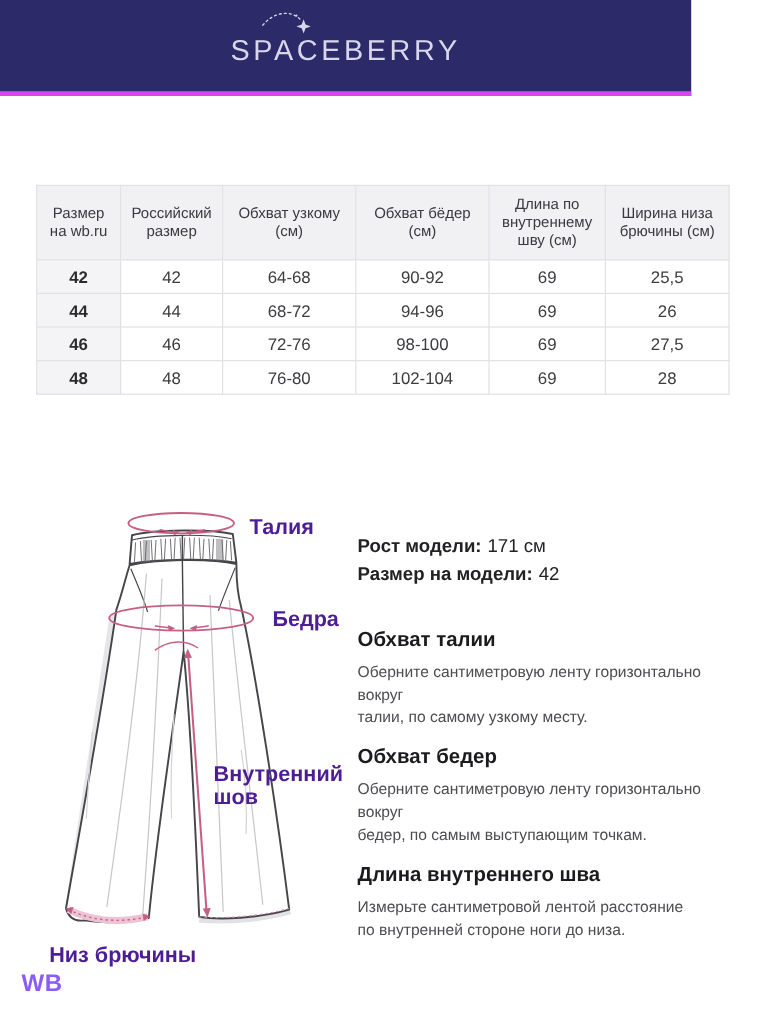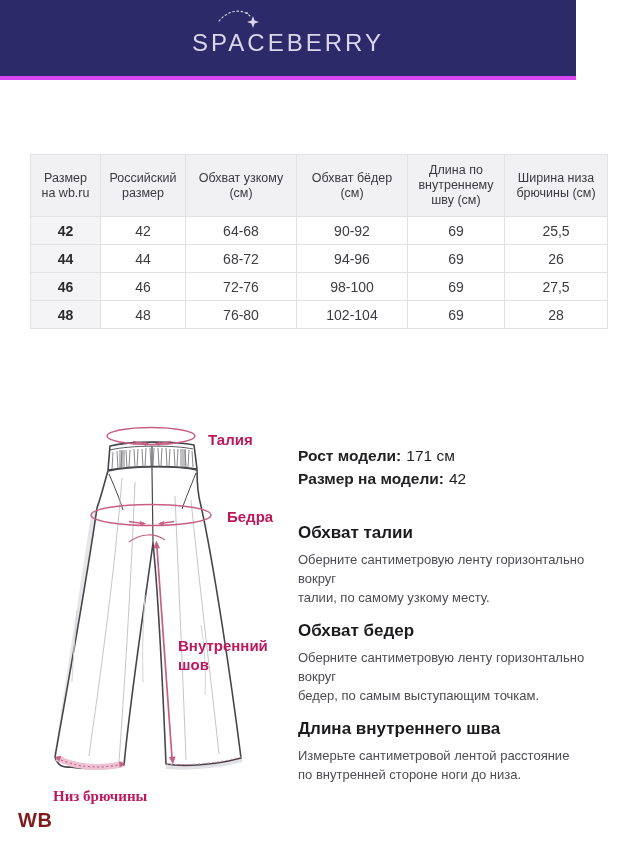--- a/index.html
+++ b/index.html
@@ -28,37 +28,37 @@
   .size-table thead th{
     background:#f1f1f3;height:57px;font-size:12.5px;line-height:15px;
     color:#3a3a3e;padding:2px 6px;
   }
   .size-table tbody td{height:27px;font-size:14px;color:#3c3c40;padding:0 2px;}
   .size-table tbody td.rowhead{background:#f4f4f6;font-weight:700;color:#2b2b2e;}
   
   .diagram{position:absolute;left:25px;top:410px;width:280px;height:410px;}
   .diagram svg{position:absolute;left:0;top:0;}
   .dg-label{
-    position:absolute;font-size:15px;font-weight:600;color:#be185d;line-height:19px;
+    position:absolute;font-size:18px;font-weight:600;color:#4c1d95;line-height:19px;
   }
   .dg-waist{left:183px;top:20px;}
   .dg-hips{left:202px;top:97px;text-align:center;}
   .dg-inseam{left:153px;top:226px;width:104px;}
-  .dg-hem{left:28px;top:377px;font-family:Liberation Serif, serif;}
+  .dg-hem{left:16px;top:377px;}
   
   .info-panel{position:absolute;left:298px;top:444px;width:312px;}
   .model-line{font-size:15.5px;line-height:23.3px;color:#222225;}
   .mi-label{font-weight:700;margin-right:5px;}
   .mi-value{font-weight:400;}
   .section{margin-top:14px;}
   .section.first{margin-top:32px;}
   .section-title{font-size:17px;font-weight:700;color:#1b1b1e;line-height:20px;margin:0 0 7px 0;}
   .section-body{font-size:13px;line-height:19px;color:#4c4c51;white-space:pre-line;margin:0;}
   
-  .wb-mark{position:absolute;left:18px;top:809px;font-size:20px;font-weight:700;color:#7f1d1d;letter-spacing:0.5px;}
+  .wb-mark{position:absolute;left:18px;top:809px;font-size:20px;font-weight:700;color:#8b5cf6;letter-spacing:0.5px;}
 </style>
 </head>
 <body>
 
 <div class="page">
 
   <div class="brand-header">
     <div class="logo">
       <svg class="comet" viewBox="0 0 46 26">
         <path d="M1 14 C10 3 24 1 32 9" fill="none" stroke="#d9d6ec" stroke-width="1.1" stroke-dasharray="1.6 2.6" stroke-linecap="round"></path>

